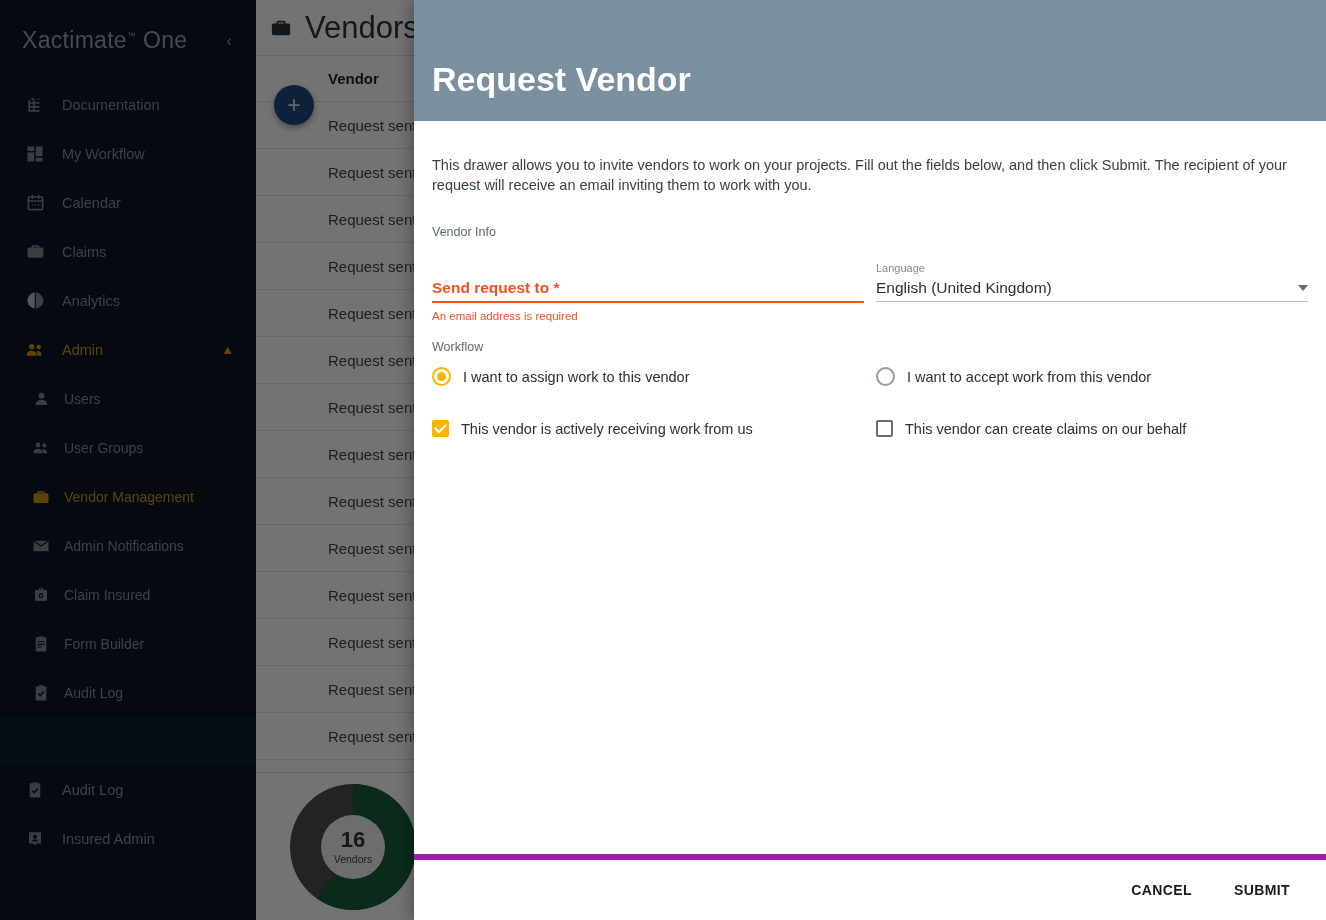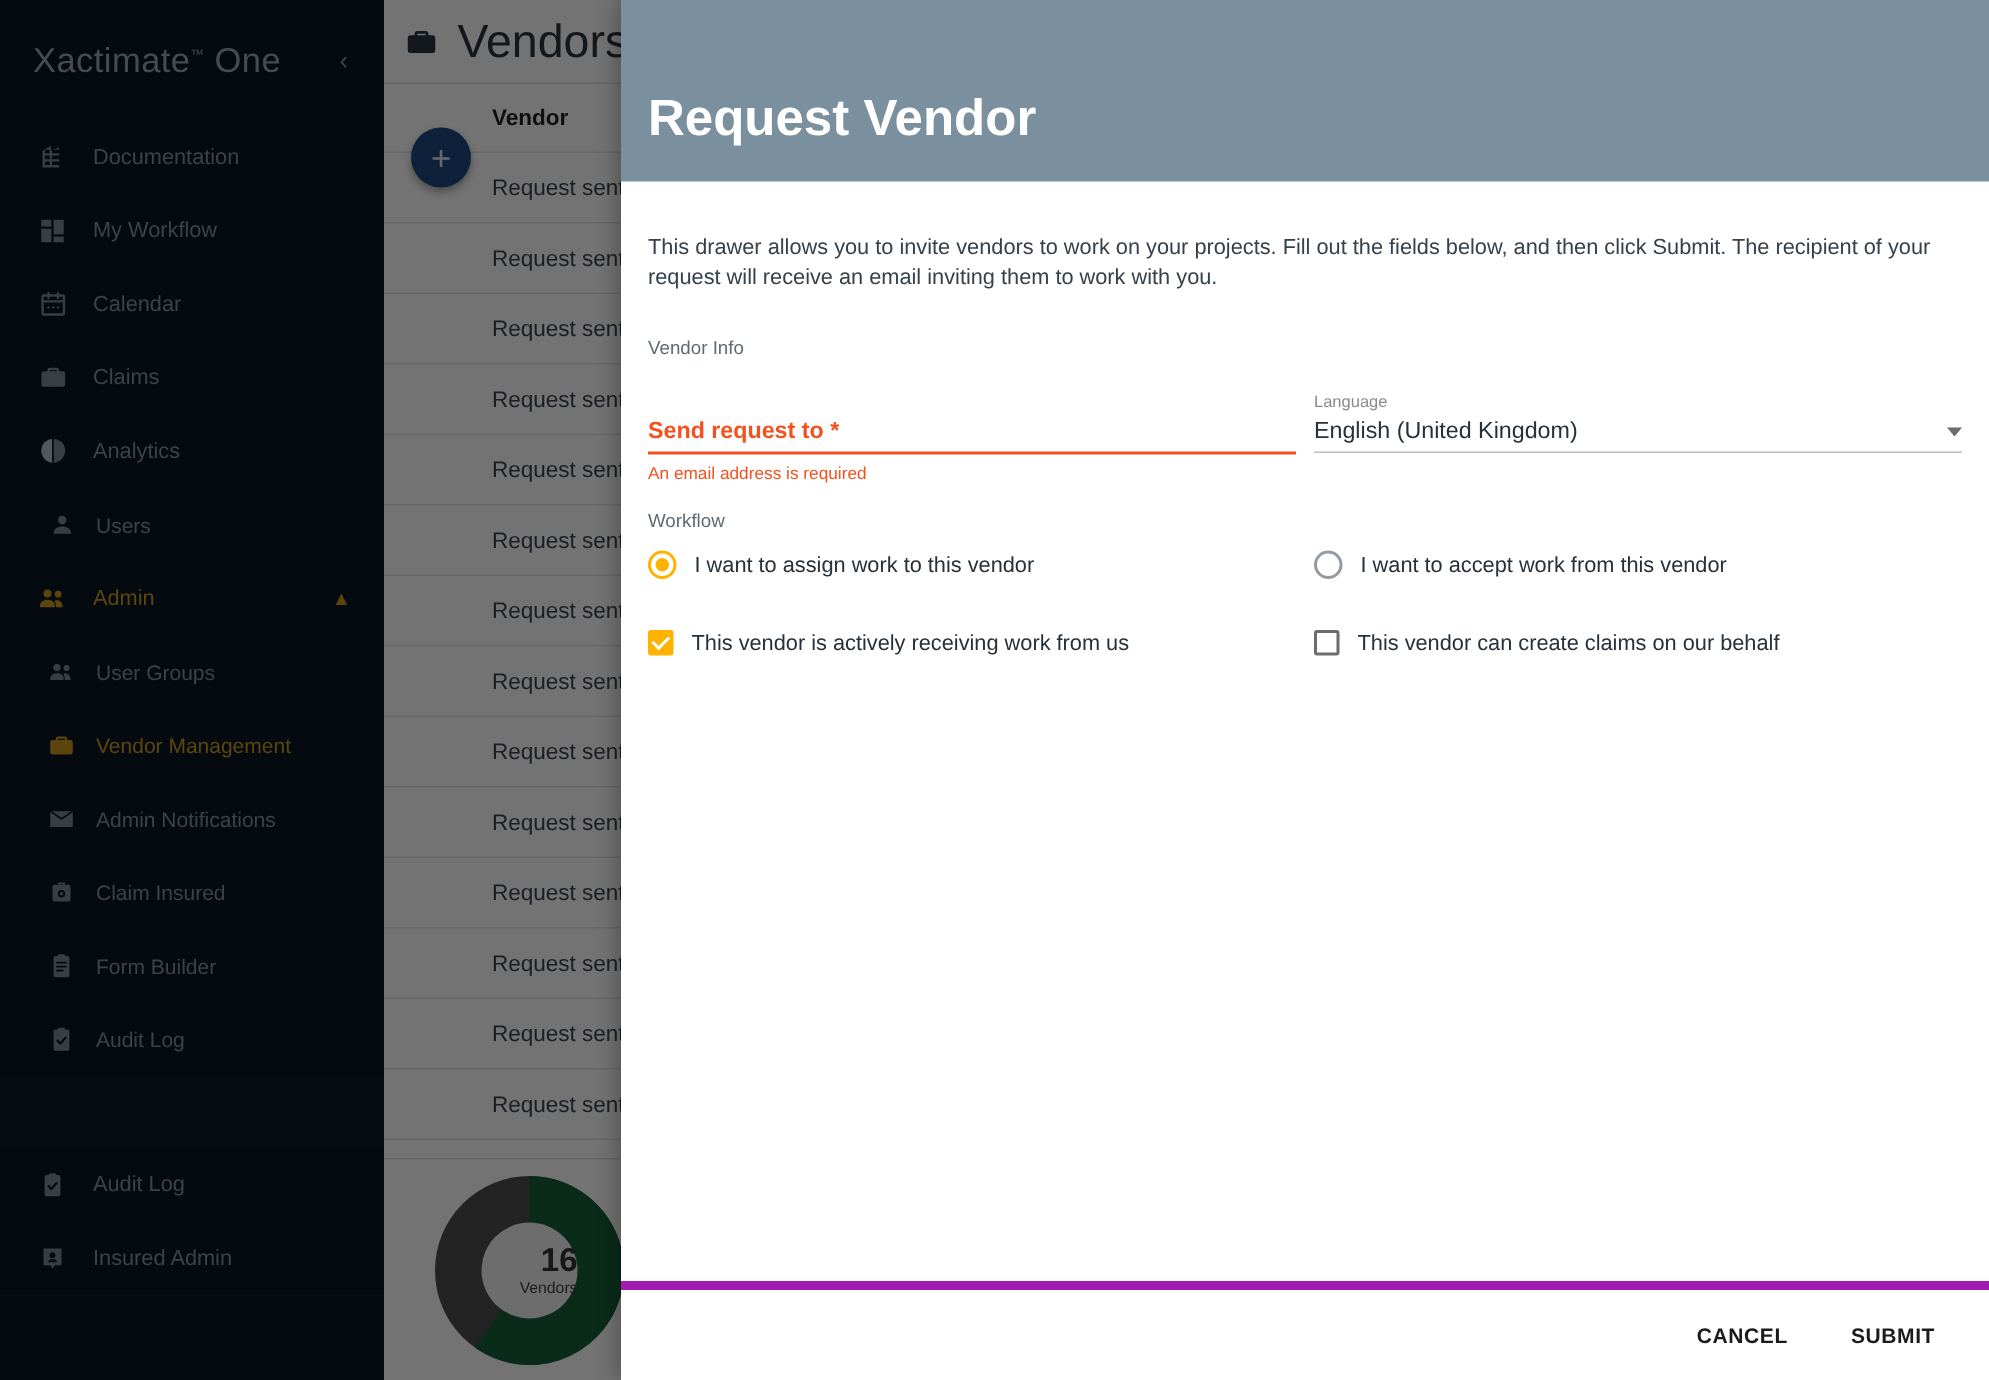--- a/index.html
+++ b/index.html
@@ -82,21 +82,21 @@
     width: 1070px; height: 148px;
     border-top: 1px solid #e0e0e0;
     display: flex; align-items: center; padding-left: 34px;
   }
   .donut { position: relative; width: 126px; height: 126px; }
   .donut .hole {
     position: absolute; left: 31px; top: 31px;
     width: 64px; height: 64px; border-radius: 50%;
     background: #f1f1f1;
     display: flex; flex-direction: column;
-    align-items: flex-end; justify-content: center;
+    align-items: center; justify-content: center;
   }
   .donut .hole .num { font-size: 22px; font-weight: bold; color: #333; line-height: 1; }
   .donut .hole .lbl { font-size: 10.5px; color: #444; margin-top: 2px; }
 
   
   #scrim {
     position: absolute; left: 0; top: 0;
     width: 1326px; height: 920px;
     background: rgba(0,0,0,.55);
   }
@@ -245,40 +245,40 @@
     <div class="sb-item">
       <span class="ic">
         <svg width="19" height="19" viewBox="0 0 24 24">
             <circle cx="12" cy="12" r="10" fill="#7f8b96"></circle>
             <path d="M12 2a10 10 0 0 0 0 20z" fill="#b9c2c9"></path>
             <rect x="11" y="2" width="1.5" height="20" fill="#0a1722"></rect>
           </svg>
       </span>
       <span>Analytics</span>
     </div>
-    <div class="sb-item sub">
-      <span class="ic">
-        <svg width="17" height="17" viewBox="0 0 24 24" fill="#7f8b96">
-            <circle cx="12" cy="8" r="4"></circle>
-            <path d="M4 20c0-4 3.6-6 8-6s8 2 8 6v1H4z"></path>
-          </svg>
-      </span>
-      <span>Users</span>
-    </div>
-
     <div class="sb-item active">
       <span class="ic">
         <svg width="20" height="20" viewBox="0 0 24 24" fill="#c99a1e">
             <circle cx="8" cy="8" r="3.2"></circle>
             <circle cx="16.5" cy="8.5" r="2.7"></circle>
             <path d="M2 18c0-3.3 2.7-5 6-5s6 1.7 6 5v1H2v-1zM15 13.2c2.8.2 5 1.8 5 4.8v1h-5.2v-1c0-1.5-.4-2.8-1.1-3.8.4-.6.8-.9 1.3-1z"></path>
           </svg>
       </span>
       <span>Admin</span>
       <span class="sb-chevron">▲</span>
+    </div>
+
+    <div class="sb-item sub">
+      <span class="ic">
+        <svg width="17" height="17" viewBox="0 0 24 24" fill="#7f8b96">
+            <circle cx="12" cy="8" r="4"></circle>
+            <path d="M4 20c0-4 3.6-6 8-6s8 2 8 6v1H4z"></path>
+          </svg>
+      </span>
+      <span>Users</span>
     </div>
     <div class="sb-item sub">
       <span class="ic">
         <svg width="18" height="18" viewBox="0 0 24 24" fill="#7f8b96">
             <circle cx="8" cy="8" r="3.2"></circle>
             <circle cx="16.5" cy="8.5" r="2.7"></circle>
             <path d="M2 18c0-3.3 2.7-5 6-5s6 1.7 6 5v1H2v-1zM15 13.2c2.8.2 5 1.8 5 4.8v1h-5.2v-1c0-1.5-.4-2.8-1.1-3.8.4-.6.8-.9 1.3-1z"></path>
           </svg>
       </span>
       <span>User Groups</span>

